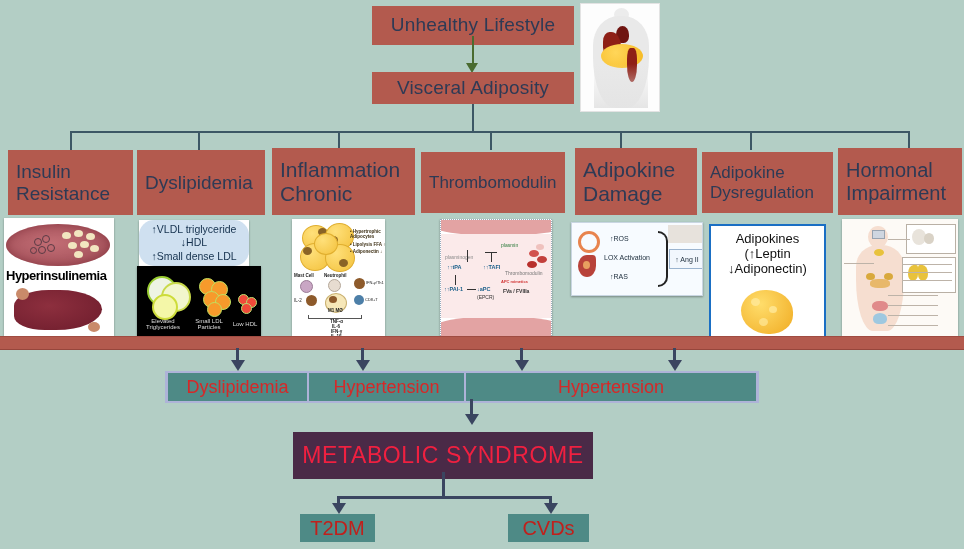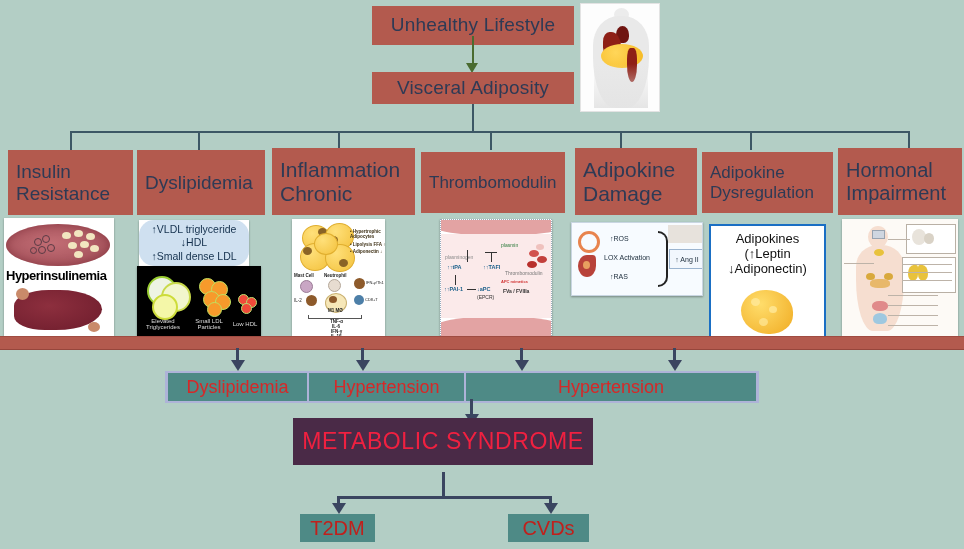--- a/index.html
+++ b/index.html
@@ -398,21 +398,21 @@
       <span>Hypertension</span>
     </div>
     <div class="cell" style="flex:1 1 auto;">
       <span>Hypertension</span>
     </div>
   </div>
 
   <div class="vline-n" style="left:470px;top:399px;height:20px;"></div>
   <div class="arrow-n" style="left:465px;top:414px;"></div>
 
-  <div class="msbox" style="left:293px;top:418px;width:300px;height:47px;">
+  <div class="msbox" style="left:293px;top:432px;width:300px;height:47px;">
     <span>METABOLIC SYNDROME</span>
   </div>
 
   <div class="vline-n" style="left:442px;top:472px;height:26px;"></div>
   <div class="hline-n" style="left:337px;top:496px;width:215px;"></div>
   <div class="vline-n" style="left:337px;top:496px;height:10px;"></div>
   <div class="arrow-n" style="left:332px;top:503px;"></div>
   <div class="vline-n" style="left:549px;top:496px;height:10px;"></div>
   <div class="arrow-n" style="left:544px;top:503px;"></div>
 

